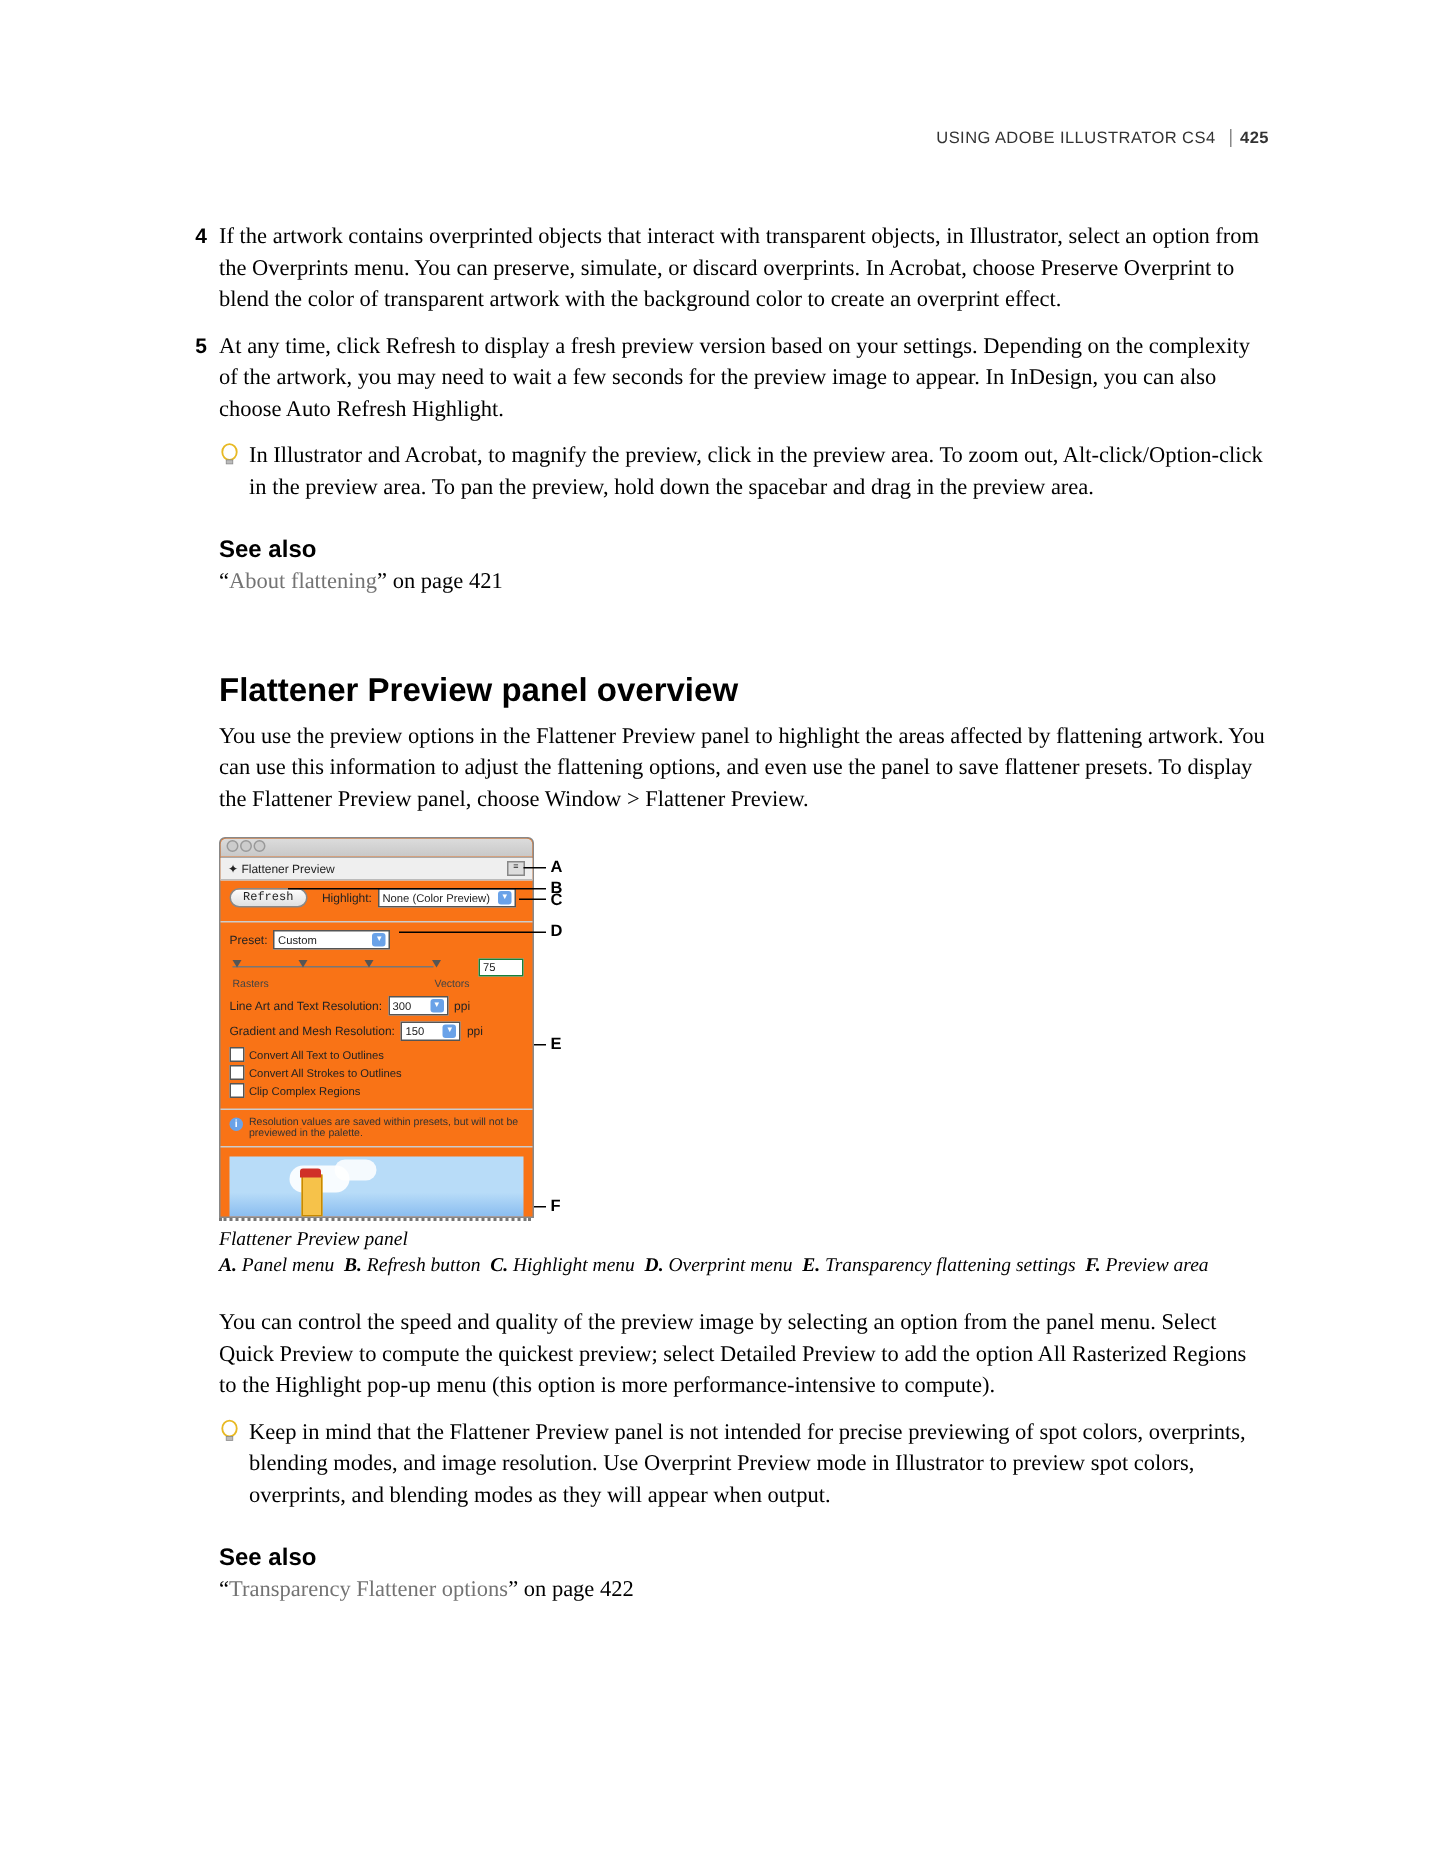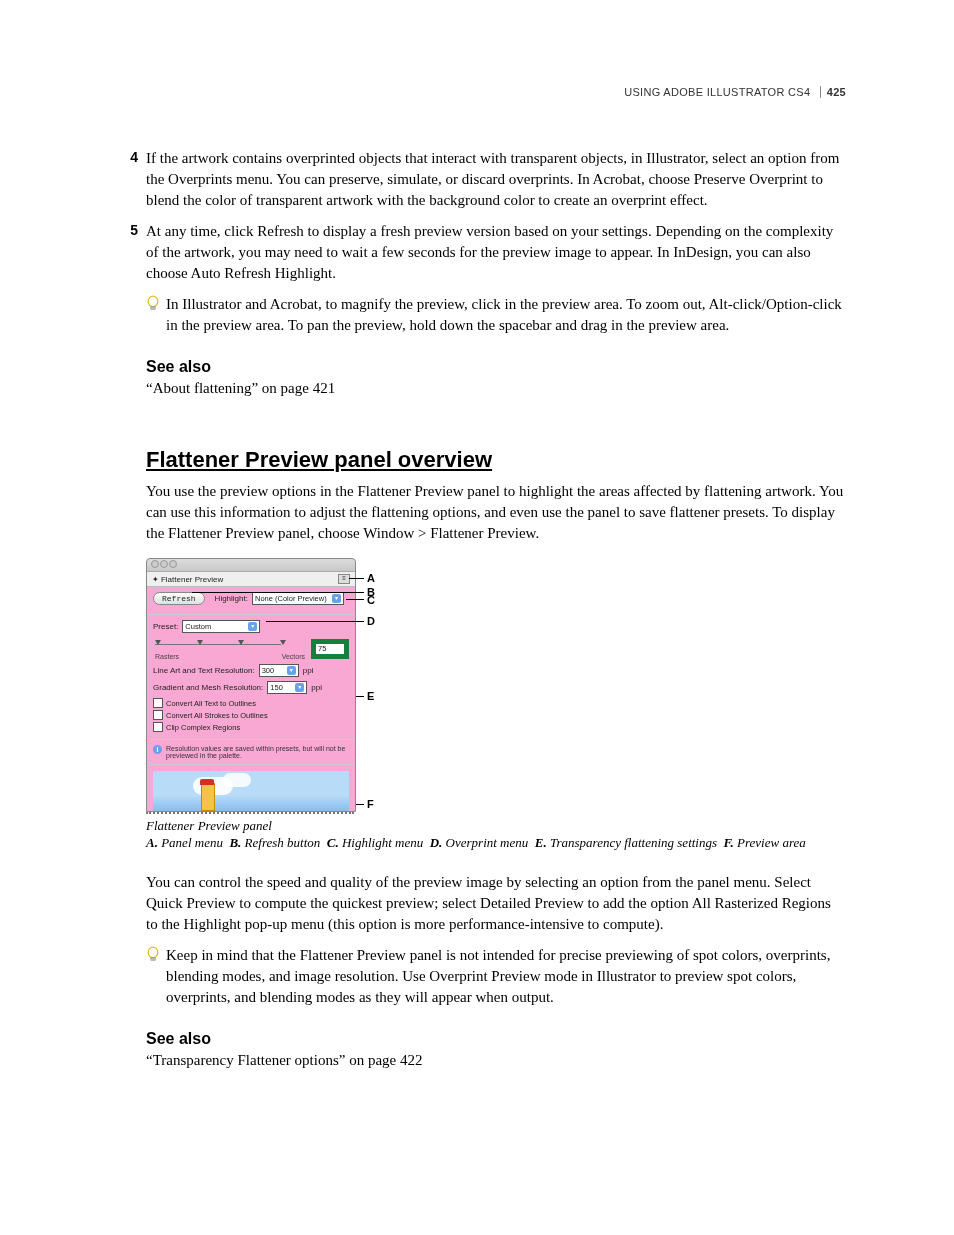--- a/index.html
+++ b/index.html
@@ -61,38 +61,37 @@
     margin-right: 4px;
     padding-top: 1px;
   }
   .seealso {
     font-family: "Myriad Pro", Arial, Helvetica, sans-serif;
     font-weight: bold;
     font-size: 16px;
     margin-top: 22px;
     margin-bottom: 2px;
   }
-  .link { color: #000000; margin-top: 12px; }
+  .link { color: #737373; margin-top: 12px; }
   h2.section {
     font-family: "Myriad Pro", Arial, Helvetica, sans-serif;
     font-weight: bold;
     font-size: 22px;
     margin-top: 48px;
     margin-bottom: 8px;
-    text-decoration: underline;
   }
   p { margin: 0 0 10px 0; line-height: 1.4; }
   .figure-area { margin: 14px 0 4px 0; }
   .panel-wrapper {
     position: relative;
     width: 380px;
   }
   .panel {
     width: 208px;
-    background: #f9a8d4;
+    background: #f97316;
     border: 1px solid #888;
     border-radius: 4px 4px 0 0;
     font-family: Arial, Helvetica, sans-serif;
     font-size: 8px;
     color: #222;
     position: relative;
   }
   .panel-titlebar {
     background: linear-gradient(#dcdcdc,#c8c8c8);
     height: 10px;
@@ -153,21 +152,21 @@
   .combo .arrow {
     width: 9px; height: 9px;
     background: #6aa2e8;
     border-radius: 2px;
     margin-left: 3px;
     display: inline-flex;
     align-items: center; justify-content: center;
     color: #fff; font-size: 6px;
   }
   .numbox {
-    background: #fff; border: 5px solid #15803d;
+    background: #fff; border: 1px solid #15803d;
     width: 24px; height: 10px; font-size: 7.5px;
     padding: 0 2px; line-height: 10px;
     display: inline-block;
   }
   .slider {
     position: relative;
     height: 12px;
     margin: 2px 26px 2px 2px;
   }
   .slider-track {

